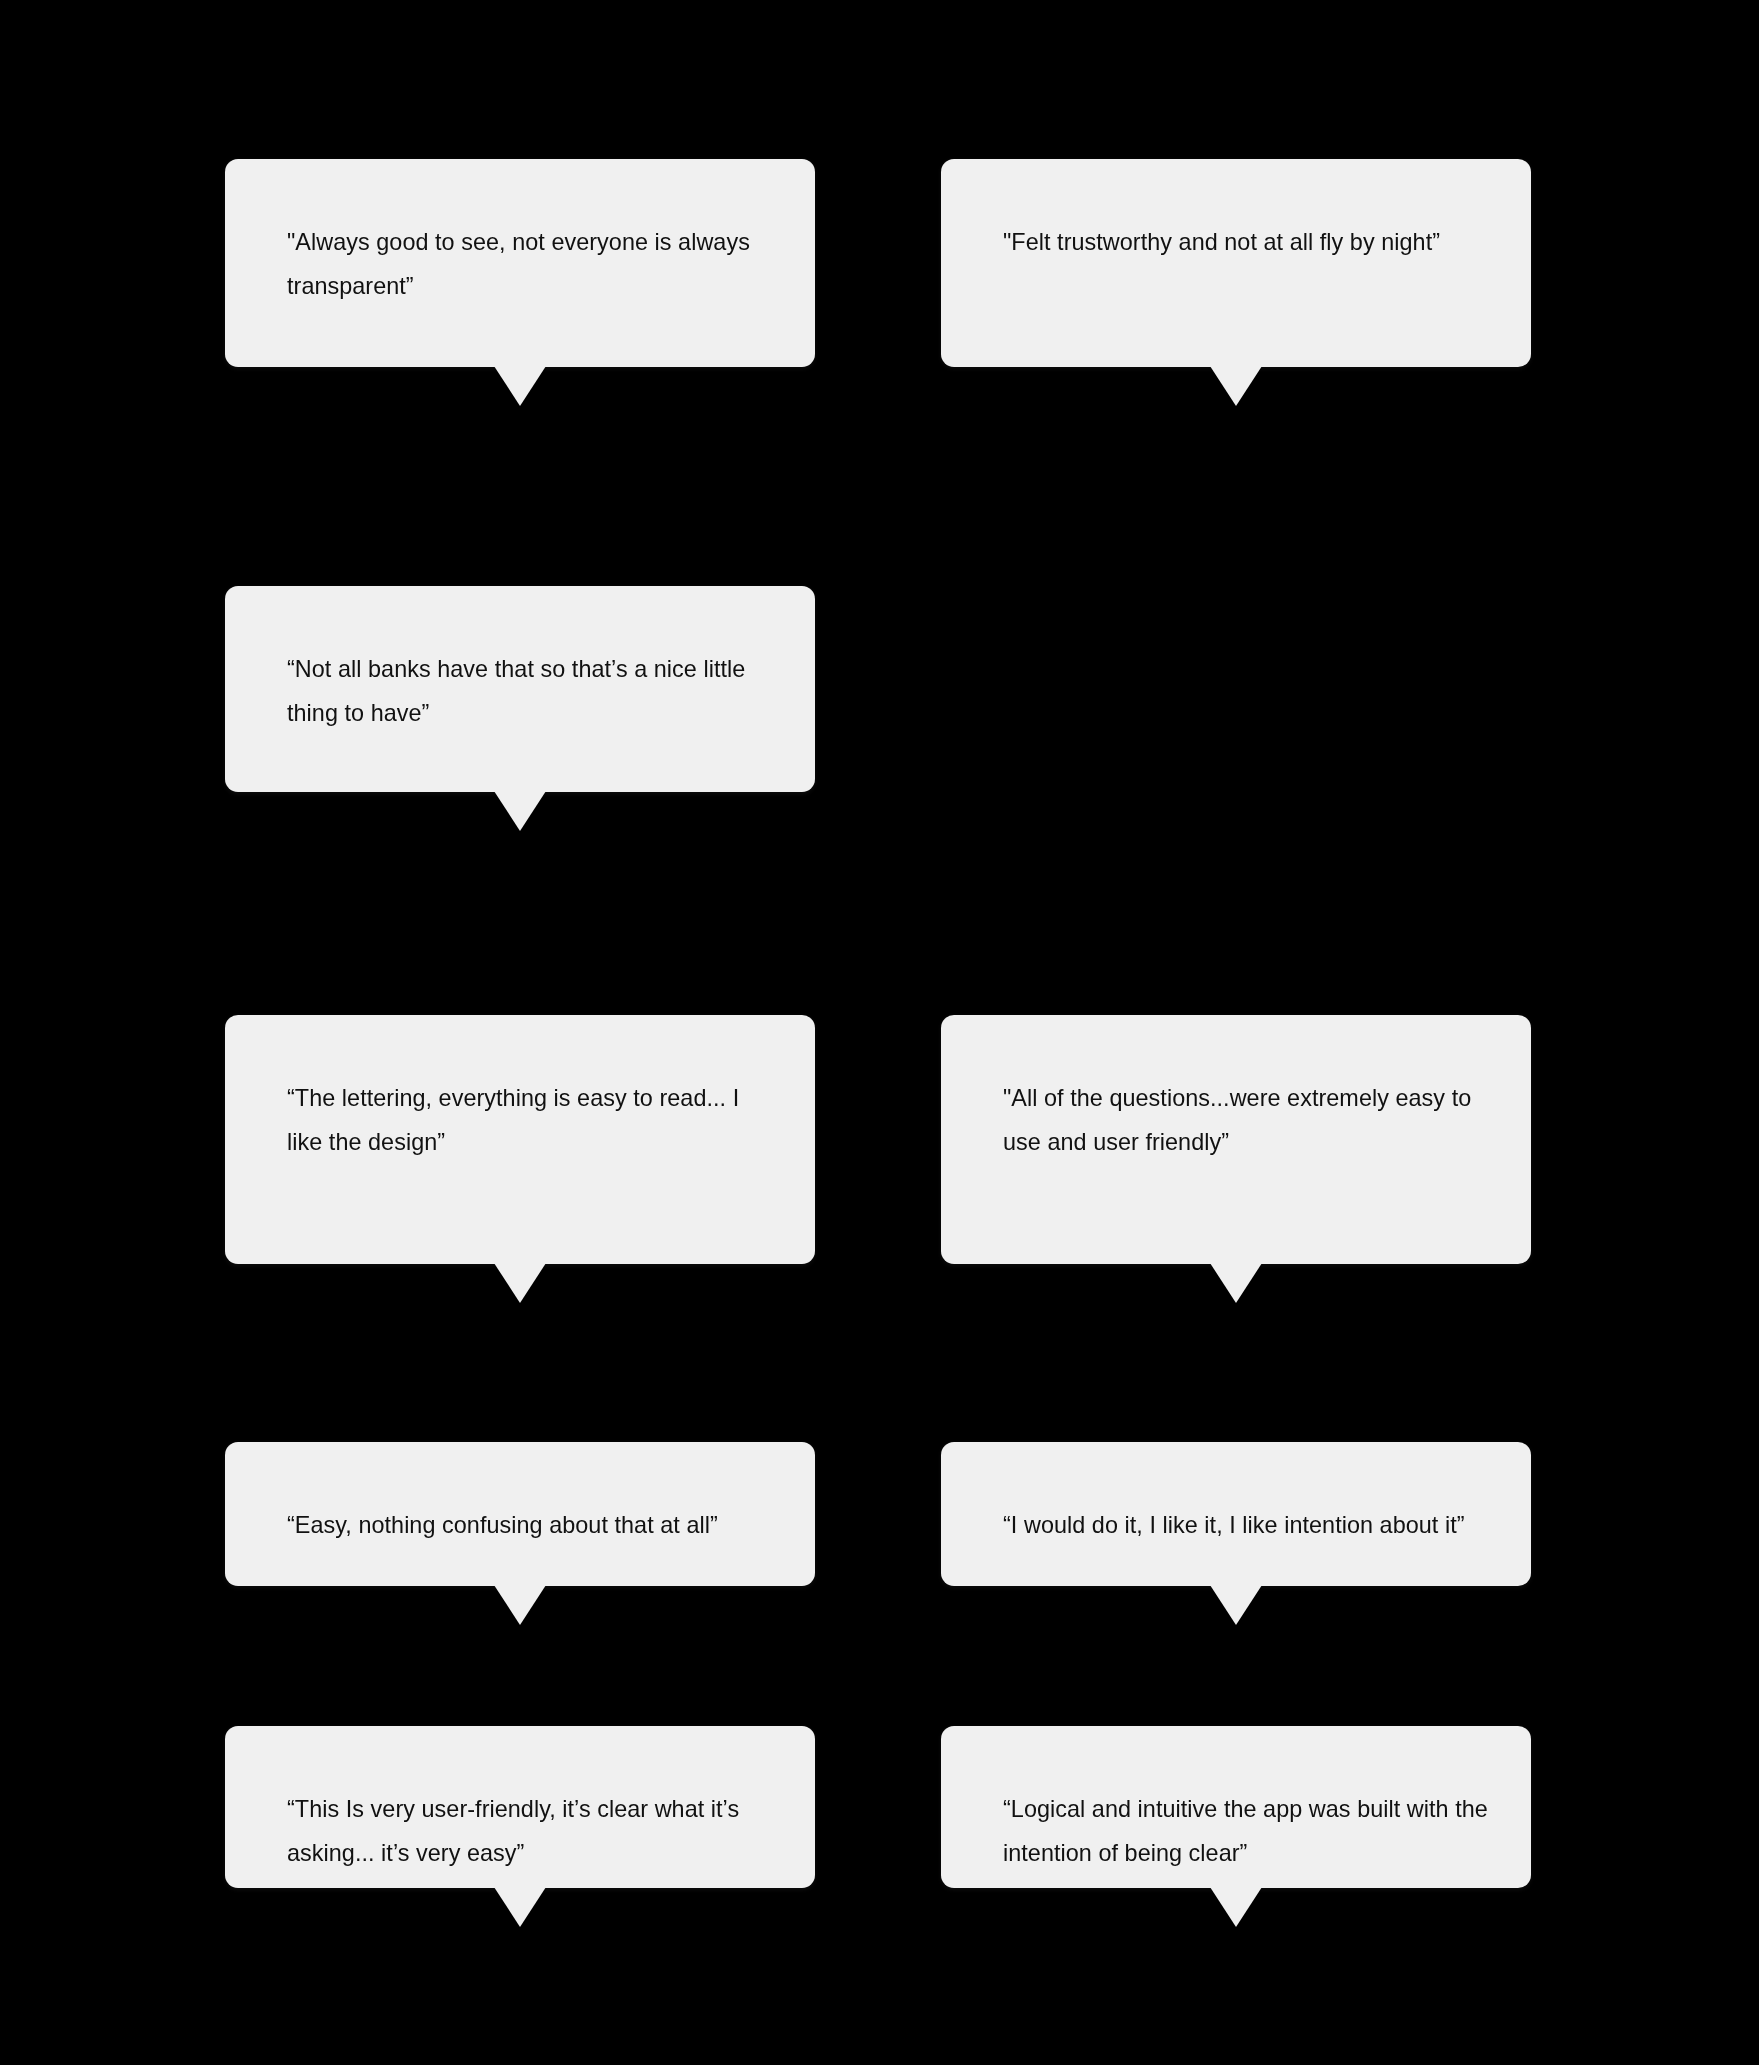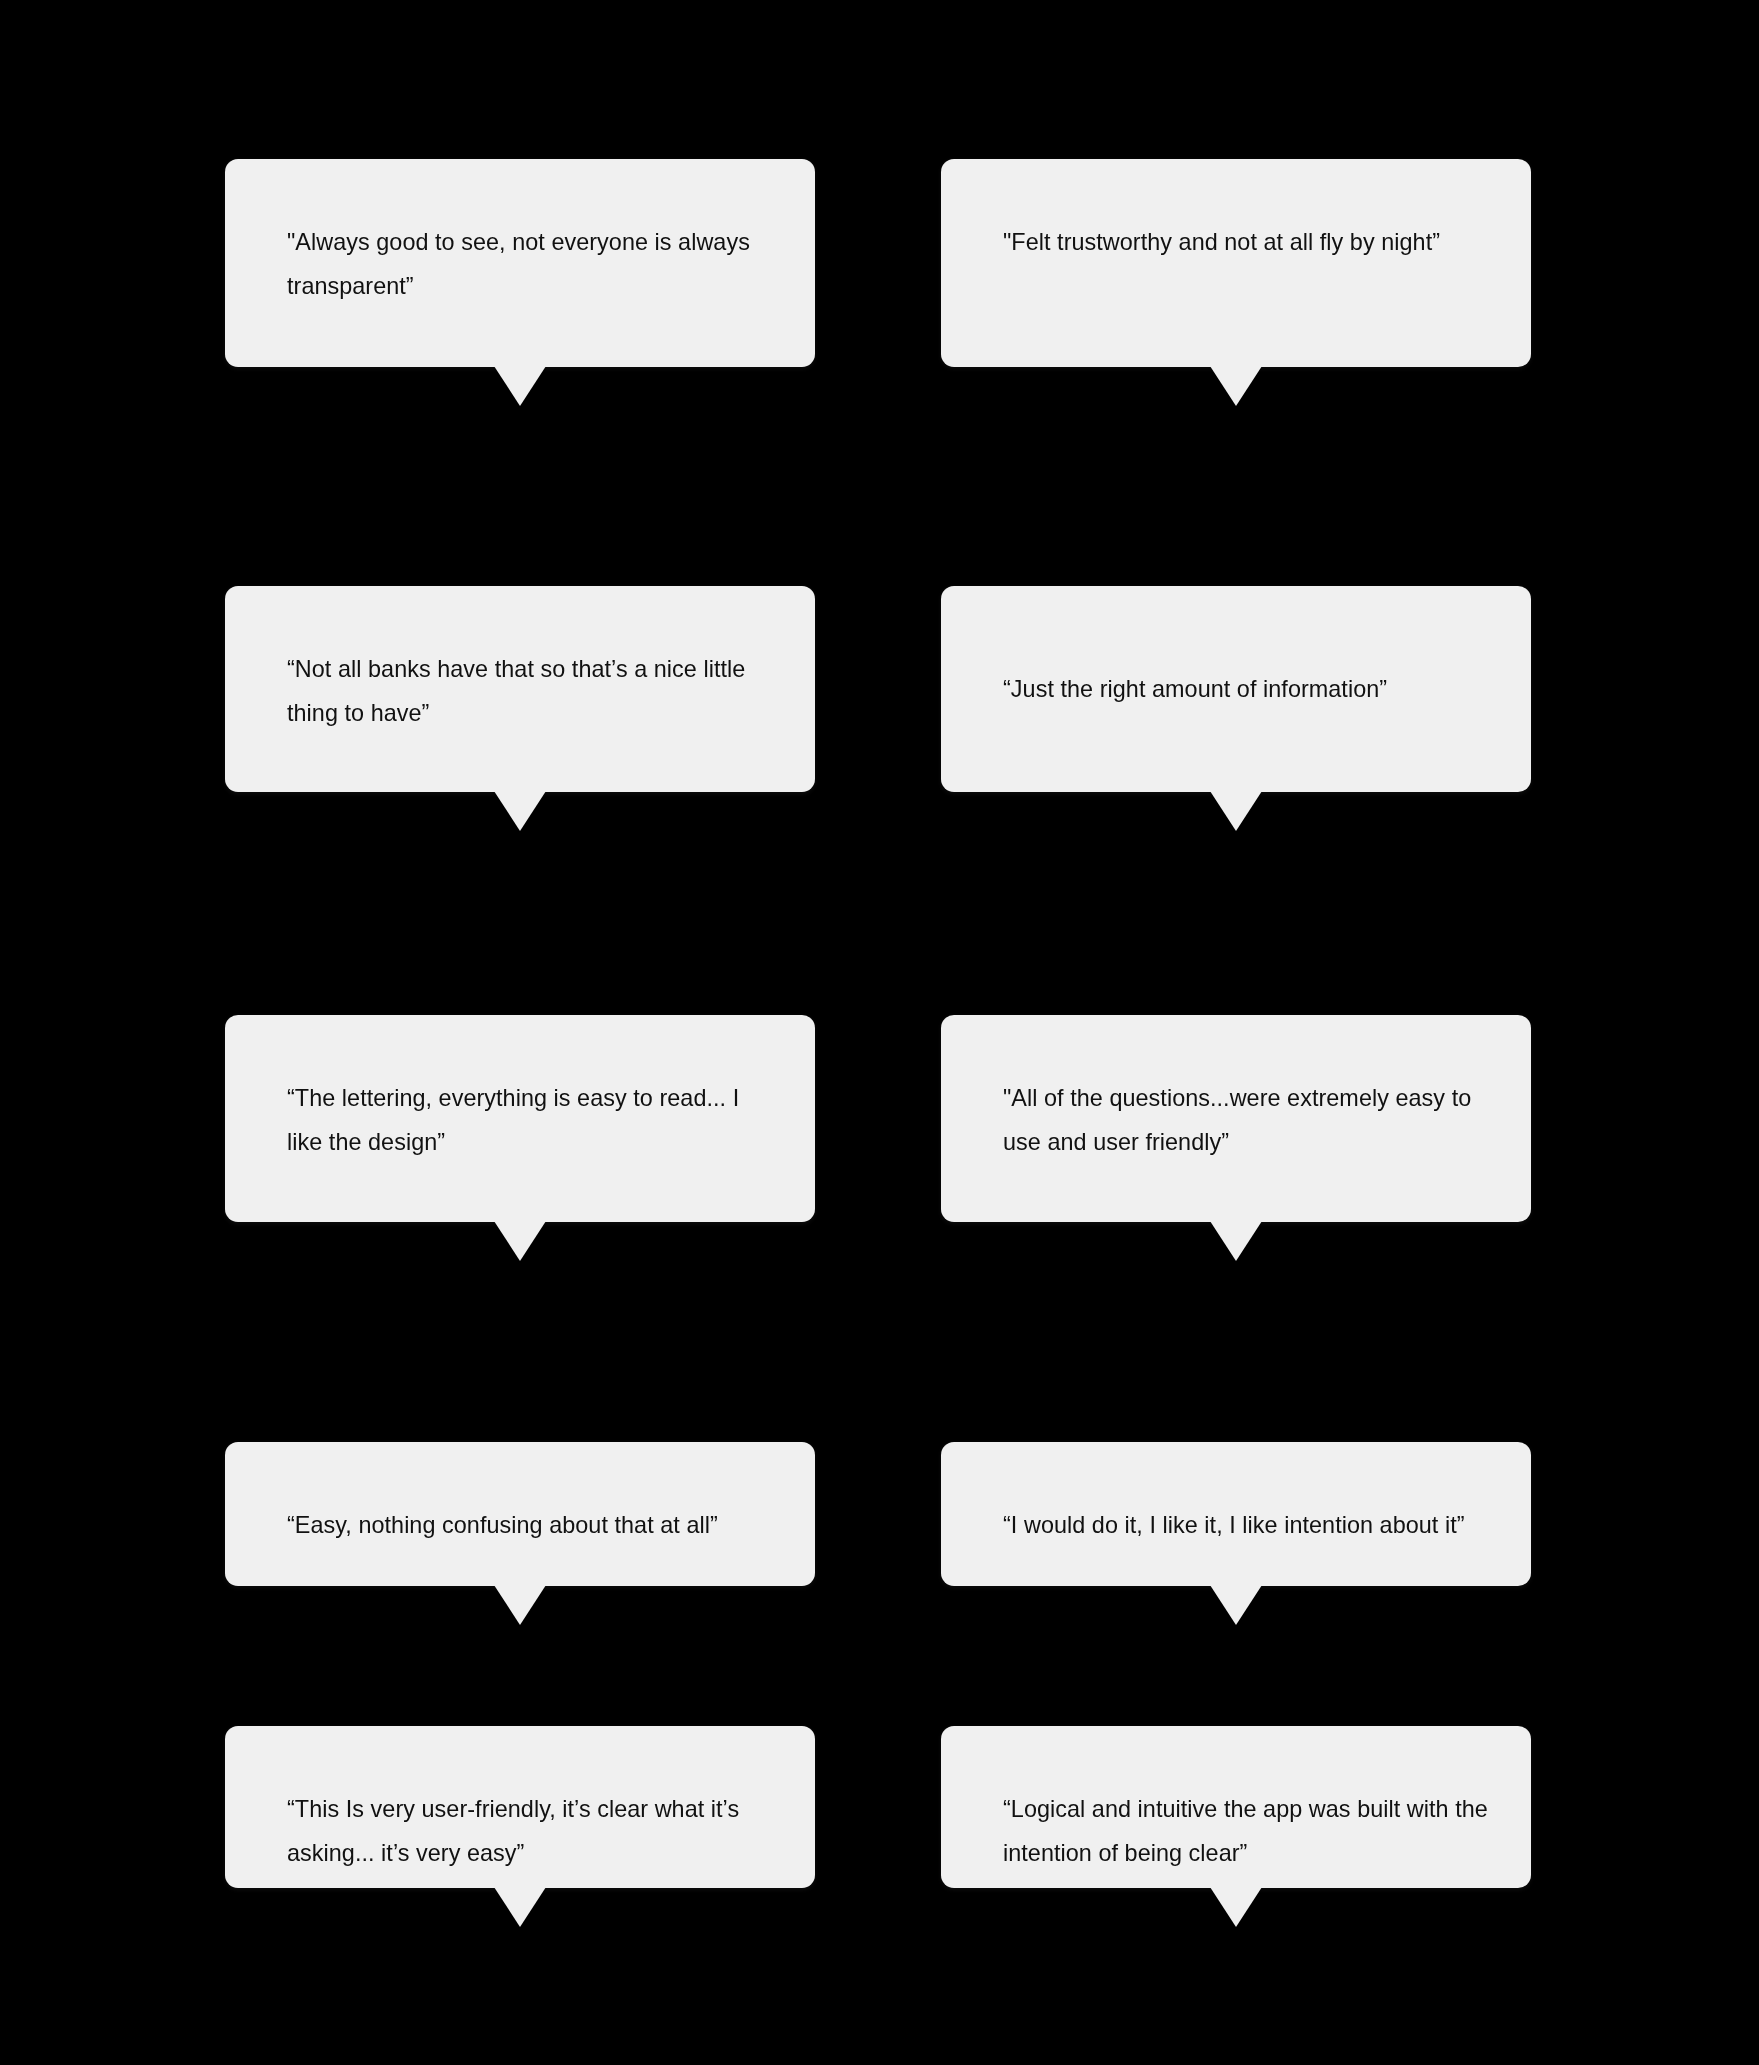--- a/index.html
+++ b/index.html
@@ -62,21 +62,21 @@
     border-top: 40px solid #f0f0f0;
   }
 
   
   .col-left  { left: 225px;  width: 590px; }
   .col-right { left: 941px; width: 590px; }
 
   
   .row-1 { top: 159px;  height: 208px; }
   .row-2 { top: 586px;  height: 206px; }
-  .row-3 { top: 1015px; height: 207px; }
+  .row-3 { top: 1015px; height: 249px; }
   .row-4 { top: 1442px; height: 144px; }
   .row-5 { top: 1726px; height: 162px; }
 </style>
 </head>
 <body>
 
 <div id="quote-board">
 
   <div class="bubble col-left row-1 v-upper">
     <p class="bubble-text">"Always good to see, not everyone is always transparent”</p>
@@ -86,24 +86,20 @@
   <div class="bubble col-right row-1 v-upper">
     <p class="bubble-text">"Felt trustworthy and not at all fly by night”</p>
     <span class="bubble-tail"></span>
   </div>
 
   <div class="bubble col-left row-2 v-upper">
     <p class="bubble-text">“Not all banks have that so that’s a nice little thing to have”</p>
     <span class="bubble-tail"></span>
   </div>
 
-  <div class="bubble col-right row-2 v-center">
-    <p class="bubble-text">“Just the right amount of information”</p>
-    <span class="bubble-tail"></span>
-  </div>
 
   <div class="bubble col-left row-3 v-upper">
     <p class="bubble-text">“The lettering, everything is easy to read... I like the design”</p>
     <span class="bubble-tail"></span>
   </div>
 
   <div class="bubble col-right row-3 v-upper">
     <p class="bubble-text">"All of the questions...were extremely easy to use and user friendly”</p>
     <span class="bubble-tail"></span>
   </div>

